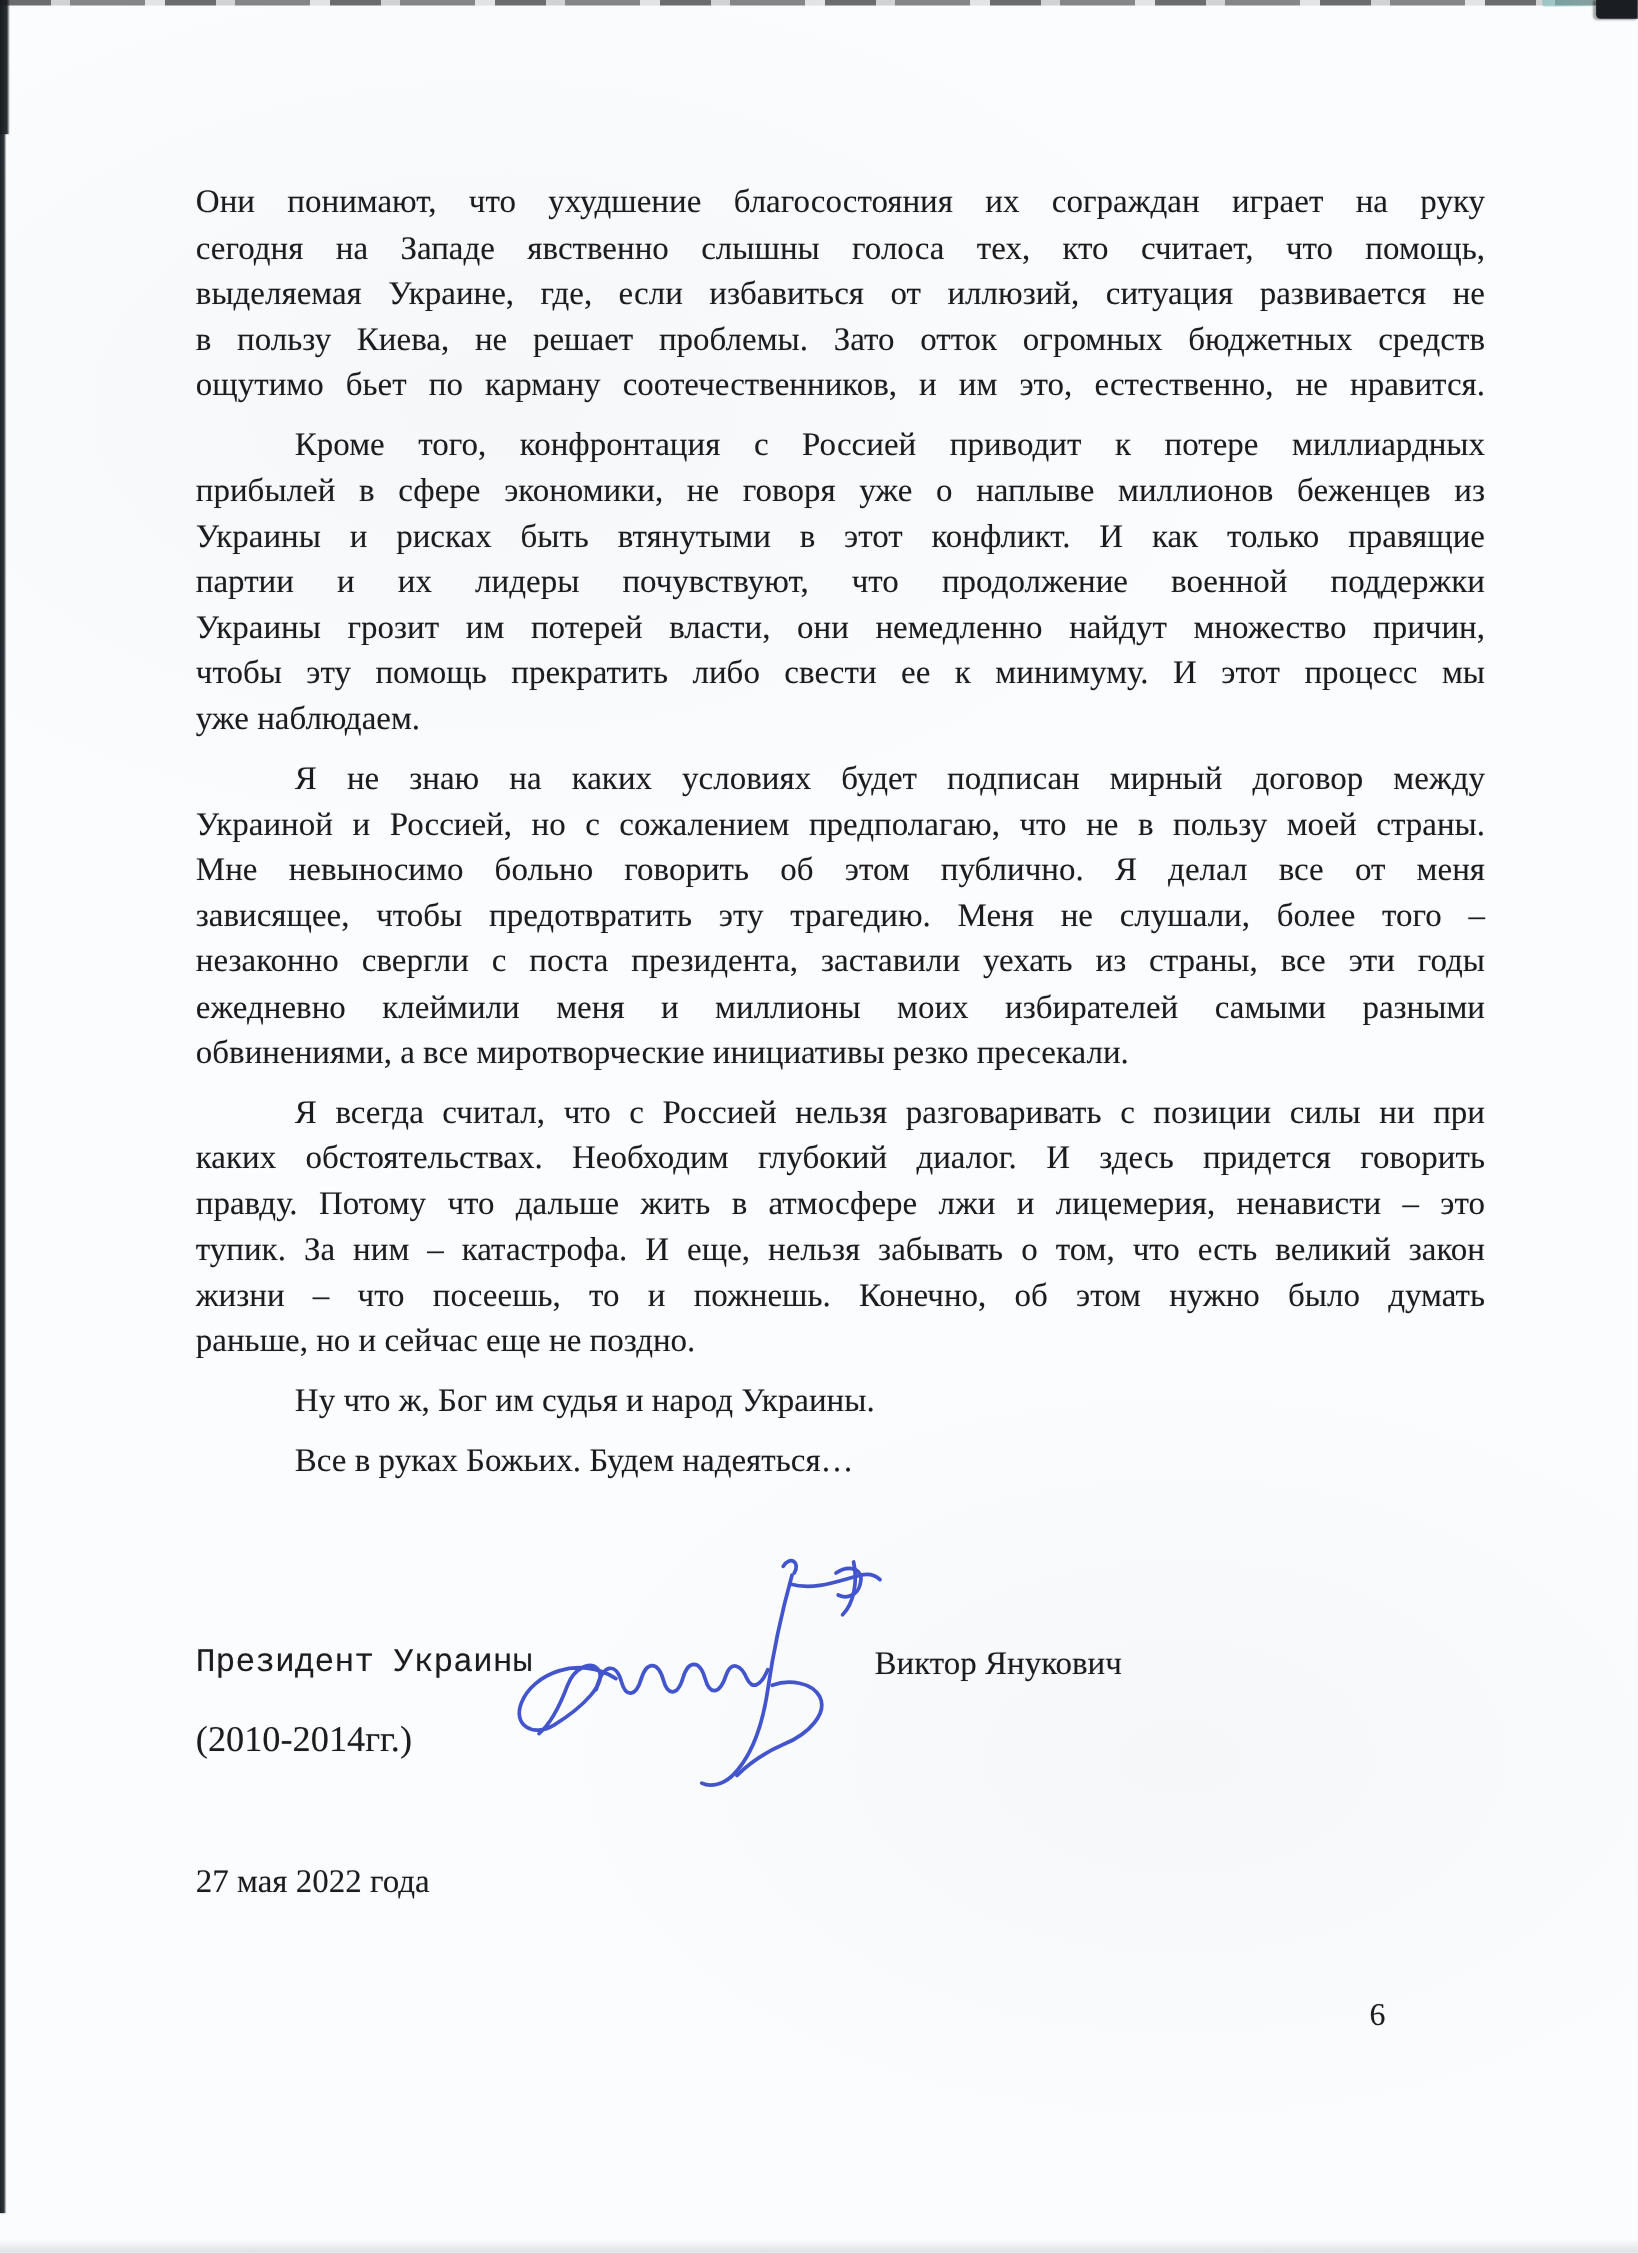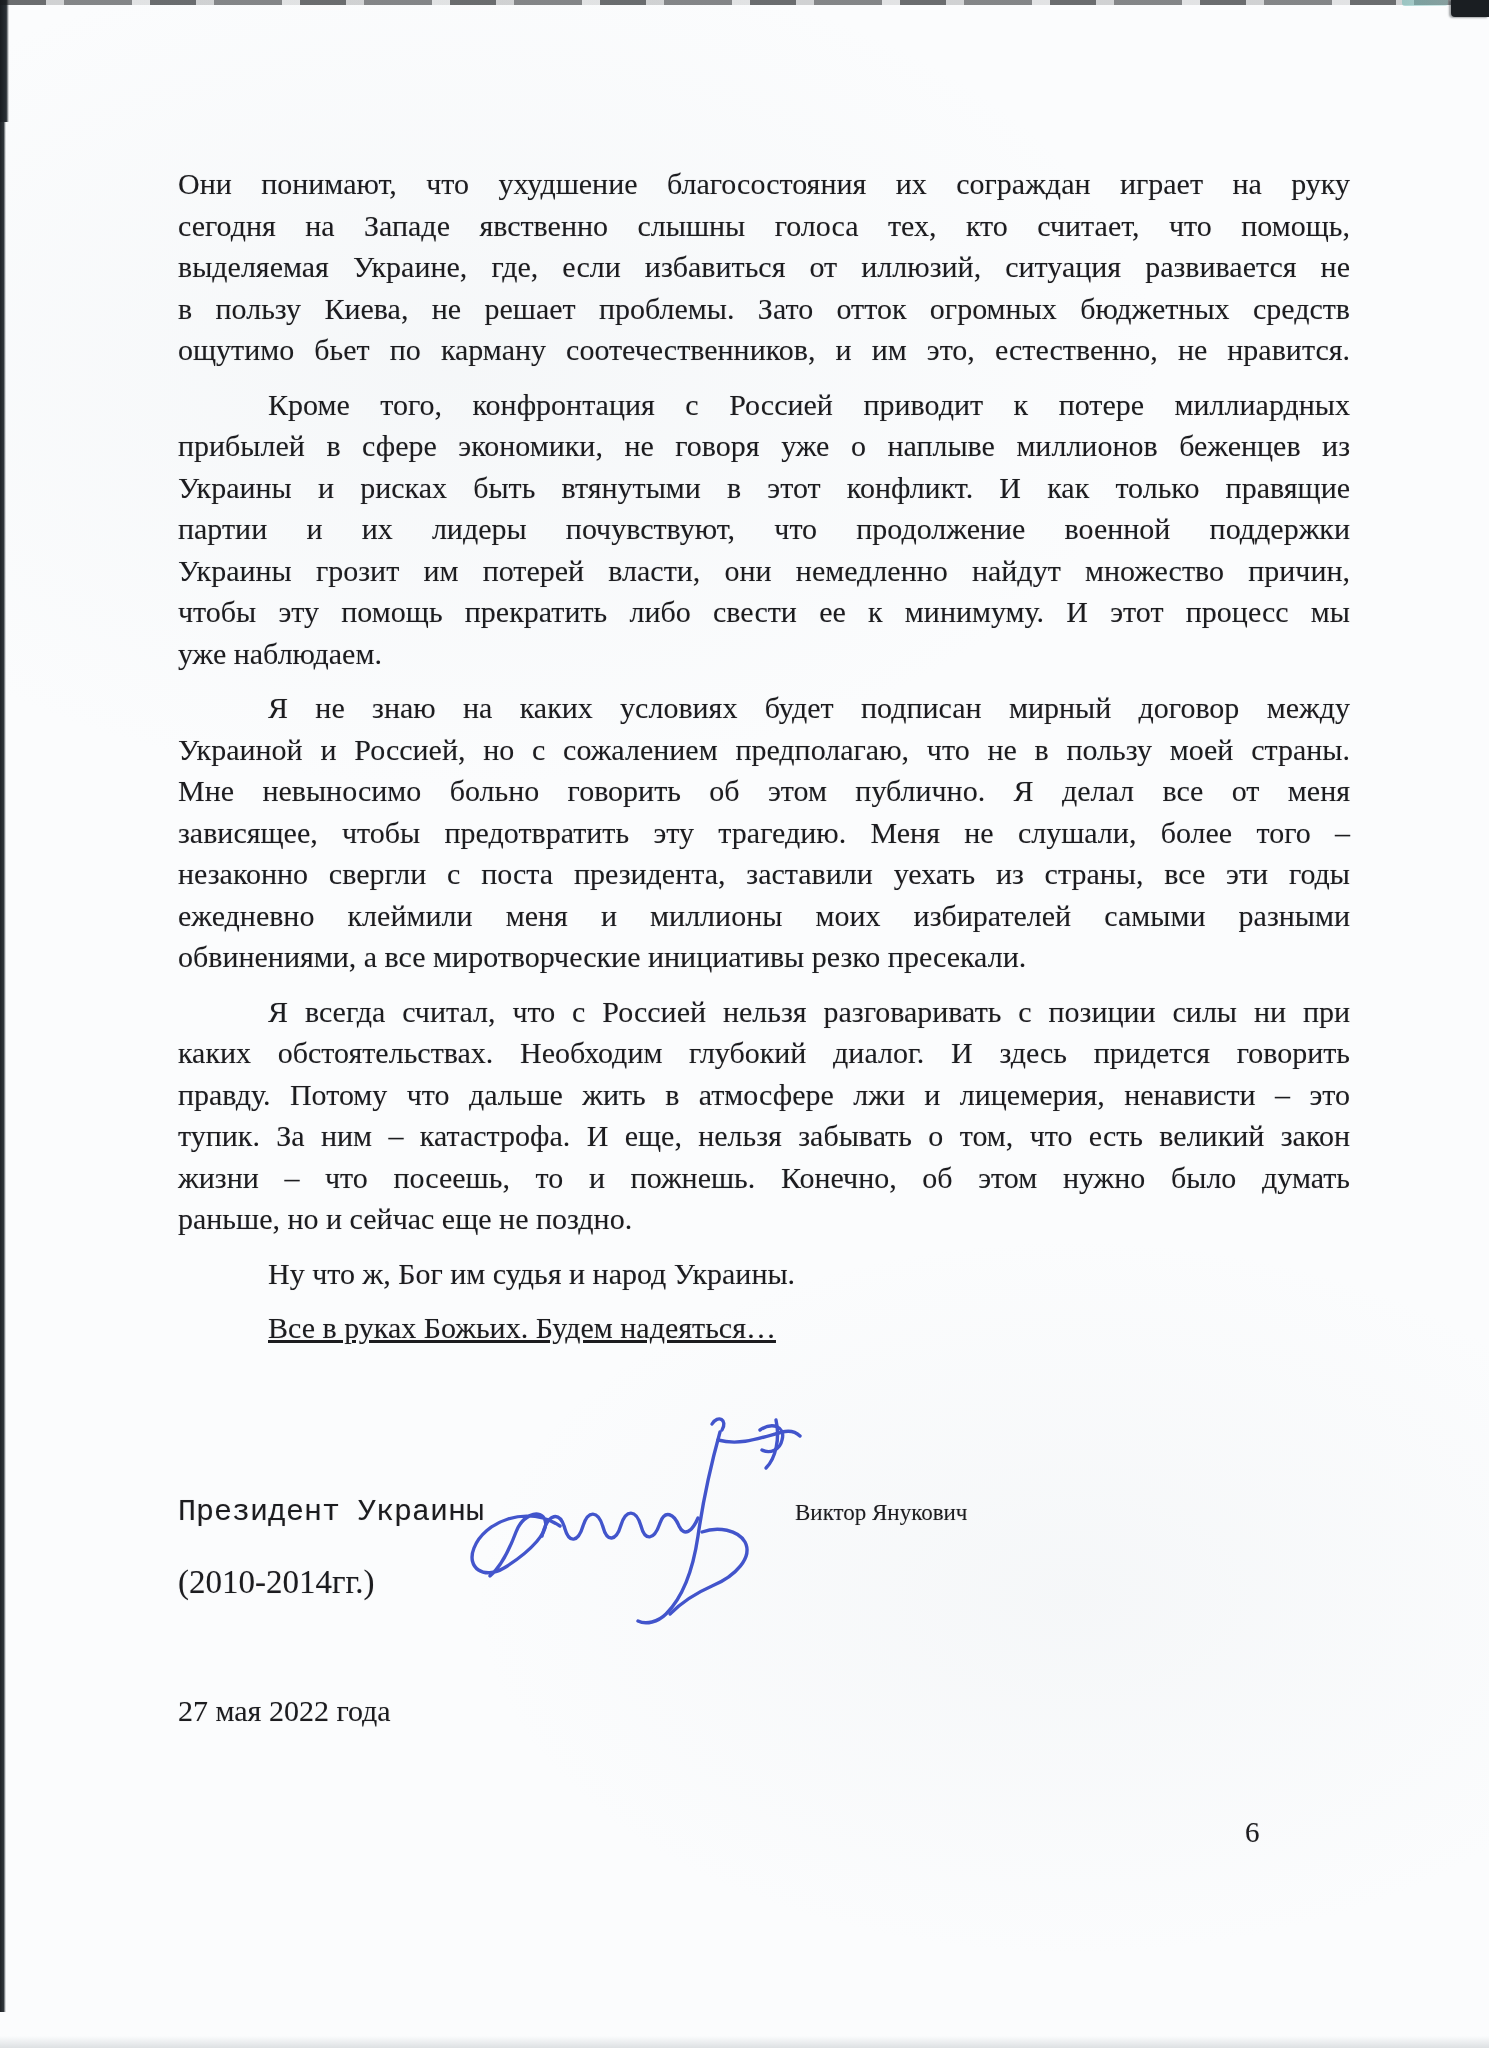--- a/index.html
+++ b/index.html
@@ -44,27 +44,27 @@
     position:absolute;left:0;right:0;bottom:0;height:12px;
     background:linear-gradient(to top, rgba(185,191,195,0.45), transparent);
   }
   
   .body-text{
     position:absolute;left:178px;top:163px;width:1172px;
     font-size:30px;line-height:41.5px;
     text-shadow:0 0 1px rgba(40,40,46,0.28);
   }
   .para{margin:0 0 13px 0;}
-  .para:last-child{margin-bottom:0;text-decoration:underline;}
+  .para:last-child{margin-bottom:0;}
   .ln{text-align:justify;text-align-last:justify;}
   .ln.last{text-align-last:left;}
   .ln.ind{padding-left:90px;}
   
   .sig-title{position:absolute;left:178px;top:1492px;font-size:30px;line-height:41.5px;text-shadow:0 0 1px rgba(40,40,46,0.28);font-family:Liberation Mono, monospace;}
-  .sig-name{position:absolute;left:795px;top:1492px;font-size:23px;line-height:41.5px;text-shadow:0 0 1px rgba(40,40,46,0.28);}
+  .sig-name{position:absolute;left:795px;top:1492px;font-size:30px;line-height:41.5px;text-shadow:0 0 1px rgba(40,40,46,0.28);}
   .sig-years{position:absolute;left:178px;top:1562px;font-size:33px;line-height:41.5px;text-shadow:0 0 1px rgba(40,40,46,0.28);}
   .sig-svg{position:absolute;left:460px;top:1408px;width:345px;height:245px;}
   .letter-date{position:absolute;left:178px;top:1690px;font-size:30px;line-height:41.5px;text-shadow:0 0 1px rgba(40,40,46,0.28);}
   .page-num{position:absolute;left:1245px;top:1812px;font-size:29px;line-height:40px;text-shadow:0 0 1px rgba(40,40,46,0.28);}
 </style>
 </head>
 <body>
 
 <div id="page">
 

